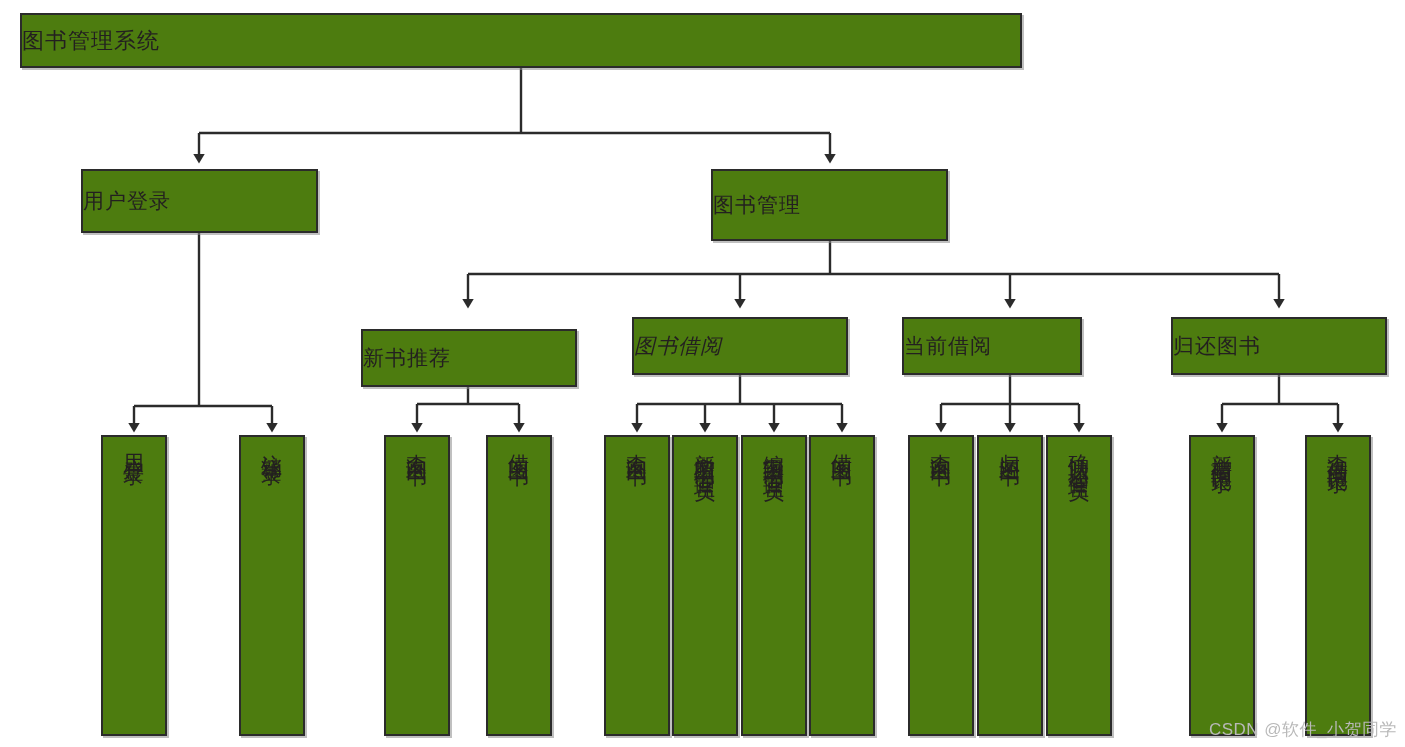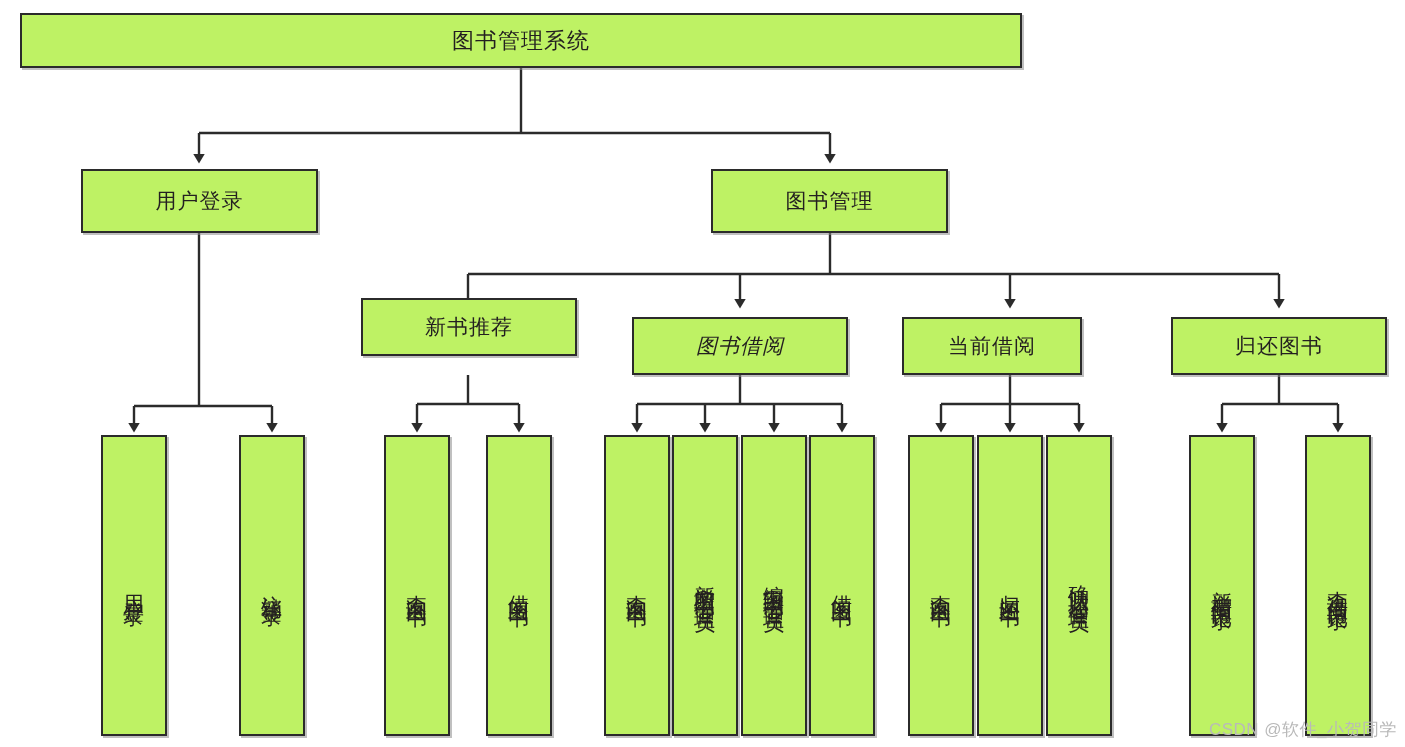--- a/index.html
+++ b/index.html
@@ -22,26 +22,26 @@
     position: absolute;
     left: 0;
     top: 0;
     width: 1405px;
     height: 747px;
     pointer-events: none;
   }
   .node {
     position: absolute;
     box-sizing: border-box;
-    background: #bef264;
+    background: #4d7c0f;
     border: 2px solid #2b2b2b;
     box-shadow: 2px 2px 0 rgba(140,140,140,0.55);
     display: flex;
     align-items: center;
-    justify-content: center;
+    justify-content: flex-start;
     text-align: center;
   }
   .node .label {
     font-size: 21px;
     line-height: 1.18;
     letter-spacing: 1px;
     color: #231f20;
     white-space: pre-line;
   }
   .node.root .label { font-size: 22px; }
@@ -123,25 +123,25 @@
   </svg>
 
   <div class="node root" style="left:20px; top:13px; width:1002px; height:55px;">
     <span class="label">图书管理系统</span>
   </div>
 
   <div class="node" style="left:81px; top:169px; width:237px; height:64px;">
     <span class="label">用户登录</span>
   </div>
 
-  <div class="node" style="left:711px; top:169px; width:237px; height:64px;">
+  <div class="node" style="left:711px; top:169px; width:237px; height:72px;">
     <span class="label">图书管理</span>
   </div>
 
-  <div class="node" style="left:361px; top:298px; width:216px; height:58px;">
+  <div class="node" style="left:361px; top:329px; width:216px; height:58px;">
     <span class="label">新书推荐</span>
   </div>
 
   <div class="node" style="left:632px; top:317px; width:216px; height:58px;font-style:italic;">
     <span class="label">图书借阅</span>
   </div>
 
   <div class="node" style="left:902px; top:317px; width:180px; height:58px;">
     <span class="label">当前借阅</span>
   </div>

